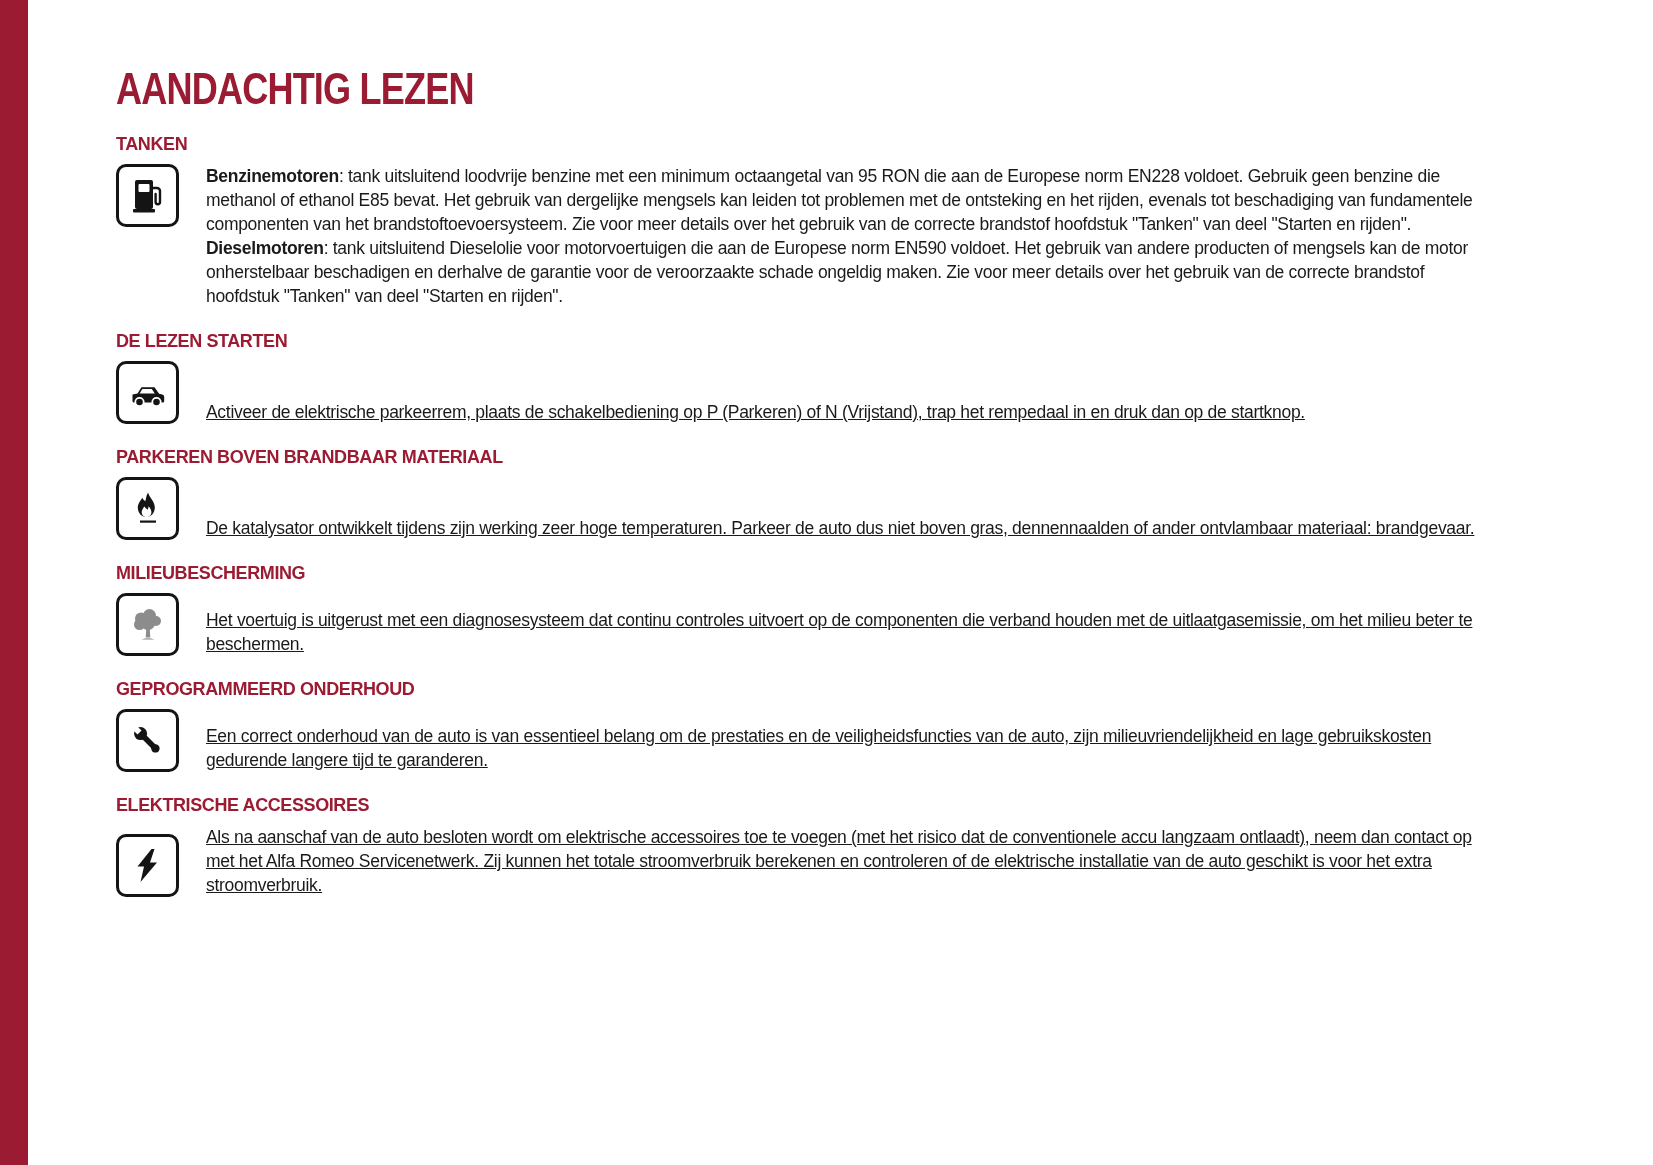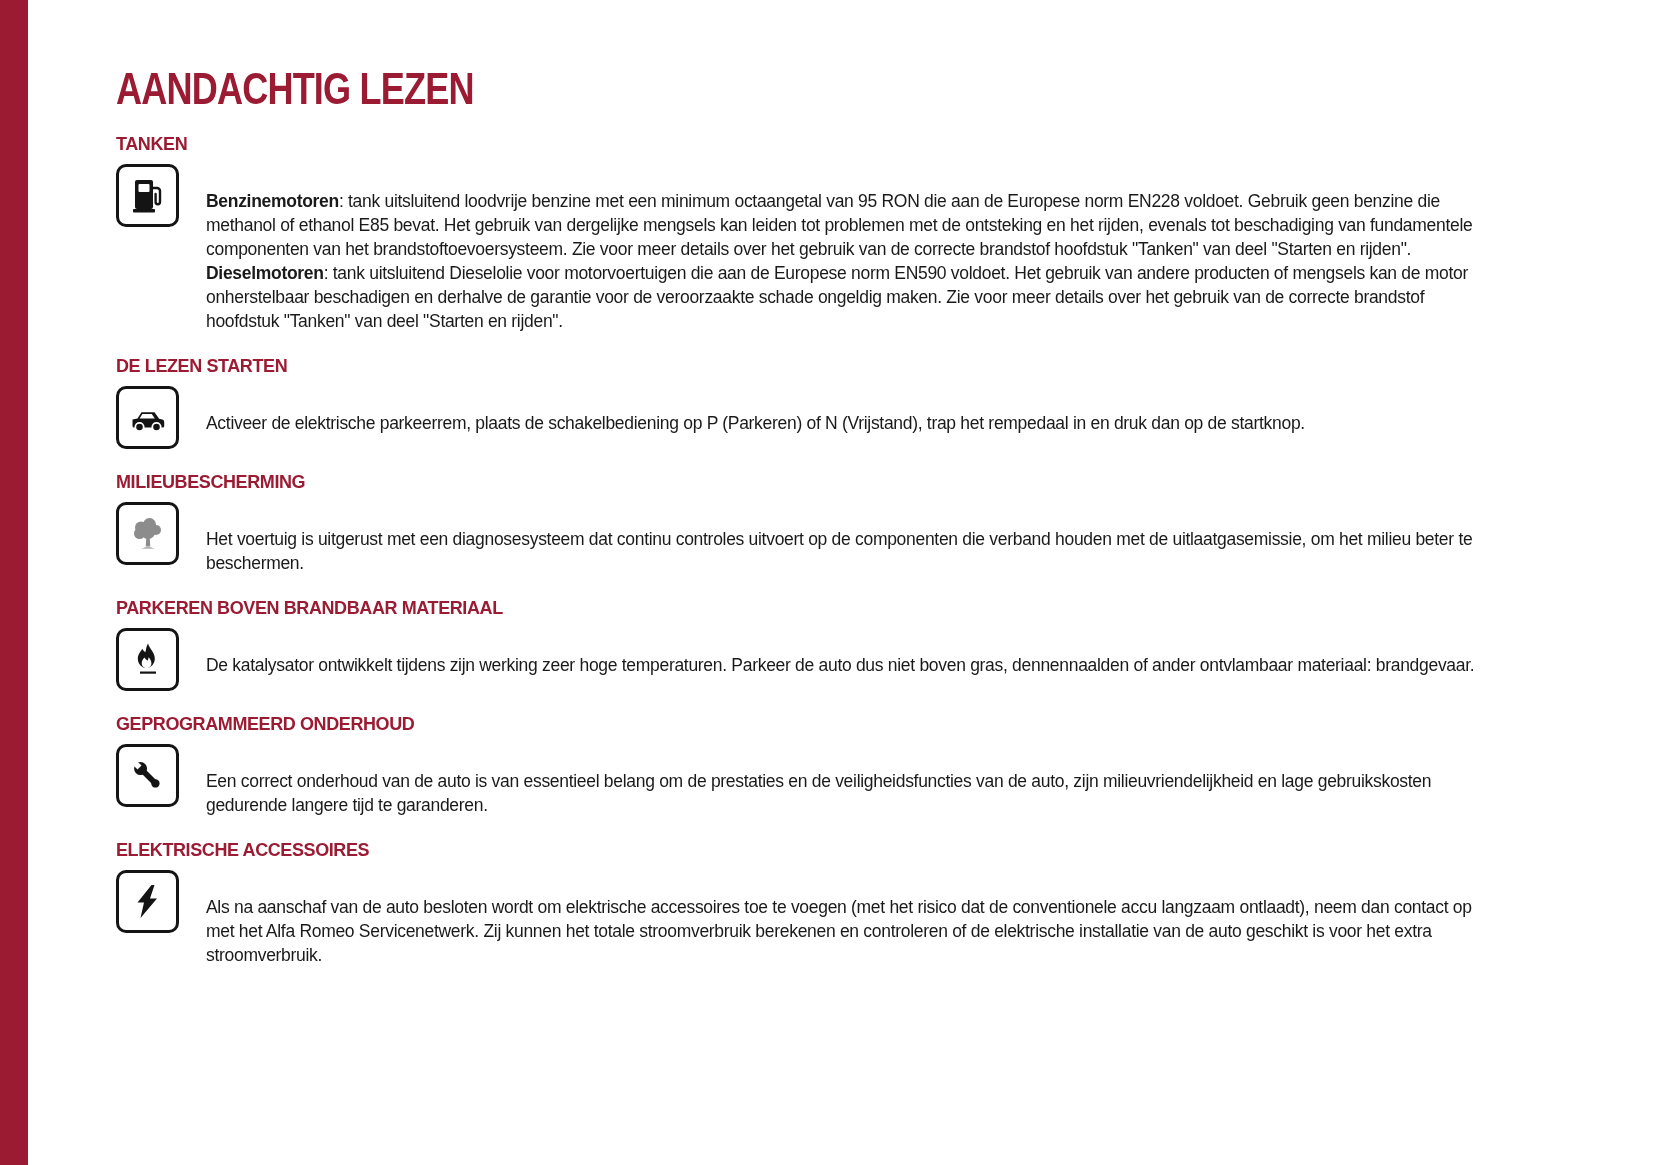--- a/index.html
+++ b/index.html
@@ -26,33 +26,32 @@
     margin-bottom: 20px;
   }
   .sec { margin-bottom: 23px; }
   .sec-heading {
     color: var(--accent);
     font-size: 18px; font-weight: bold;
     letter-spacing: -0.4px;
     margin-bottom: 9px;
   }
   .sec-row { display: flex; gap: 27px; align-items: flex-start; }
-  .sec-row.v-center { align-items: flex-start; }
+  .sec-row.v-center { align-items: flex-end; text-decoration: underline; }
   .icon-box {
     flex: 0 0 auto;
     width: 63px; height: 63px;
     border: 3px solid #141414; border-radius: 10px;
     display: flex; align-items: center; justify-content: center;
     background: #fff;
   }
   .sec-text {
     flex: 1;
     font-size: 17.5px; line-height: 24px;
     letter-spacing: -0.3px;
-    margin-top: 25px;
   }
   .para strong { font-weight: bold; }
 </style>
 </head>
 <body>
 
 <div class="page">
   <div class="edge-band"></div>
   <div class="content">
 
@@ -87,53 +86,53 @@
             <circle cx="28.5" cy="29" r="4.2" fill="#141414" stroke="#fff" stroke-width="1.8"></circle>
           </svg>
         </div>
         <div class="sec-text">
           <p class="para"><span>Activeer de elektrische parkeerrem, plaats de schakelbediening op P (Parkeren) of N (Vrijstand), trap het rempedaal in en druk dan op de startknop.</span></p>
         </div>
       </div>
     </section>
 
     <section class="sec">
+      <h2 class="sec-heading">PARKEREN BOVEN BRANDBAAR MATERIAAL</h2>
+      <div class="sec-row v-center">
+        <div class="icon-box">
+          <svg width="40" height="40" viewBox="0 0 40 40">
+            <path d="M20 3.5c1.2 4.8 6.8 8.6 6.8 15.1 0 5.3-3.7 9.4-8.5 9.4s-8.5-4.1-8.5-9.4c0-4.3 2.8-6.6 4.4-9.8 1 1.7 1.9 2.7 3.1 3.4 1-2.6 .7-5.4 2.7-8.7z" fill="#141414"></path>
+            <path d="M18.6 28c-2.7 0-4.9-2.1-4.9-4.8 0-2.3 1.4-3.8 2.6-5.6 1 1.3 2.1 2 3.2 3.2 .7-1 1-2.2 1.1-3.5 1.5 1.8 2.8 3.6 2.8 5.9 0 2.7-2.1 4.8-4.8 4.8z" fill="#fff"></path>
+            <path d="M12 31.5 h16 v2.2 h-16 z" fill="#141414"></path>
+          </svg>
+        </div>
+        <div class="sec-text">
+          <p class="para"><span>De katalysator ontwikkelt tijdens zijn werking zeer hoge temperaturen. Parkeer de auto dus niet boven gras, dennennaalden of ander ontvlambaar materiaal: brandgevaar.</span></p>
+        </div>
+      </div>
+    </section>
+
+    <section class="sec">
       <h2 class="sec-heading">MILIEUBESCHERMING</h2>
       <div class="sec-row v-center">
         <div class="icon-box">
           <svg width="40" height="40" viewBox="0 0 40 40">
             <g fill="#8c8c8c">
               <circle cx="13" cy="13.5" r="6"></circle>
               <circle cx="21.5" cy="10.5" r="6.5"></circle>
               <circle cx="28" cy="16" r="5"></circle>
               <circle cx="11.5" cy="19.5" r="5.5"></circle>
               <circle cx="20" cy="17.5" r="7.5"></circle>
               <path d="M18.3 23 h3.4 l0.6 9.5 h-4.6 z"></path>
               <path d="M13.5 34.5 c4.3 -1.6 8.7 -1.6 13 0 z"></path>
             </g>
           </svg>
         </div>
         <div class="sec-text">
           <p class="para"><span>Het voertuig is uitgerust met een diagnosesysteem dat continu controles uitvoert op de componenten die verband houden met de uitlaatgasemissie, om het milieu beter te beschermen.</span></p>
-        </div>
-      </div>
-    </section>
-
-    <section class="sec">
-      <h2 class="sec-heading">PARKEREN BOVEN BRANDBAAR MATERIAAL</h2>
-      <div class="sec-row v-center">
-        <div class="icon-box">
-          <svg width="40" height="40" viewBox="0 0 40 40">
-            <path d="M20 3.5c1.2 4.8 6.8 8.6 6.8 15.1 0 5.3-3.7 9.4-8.5 9.4s-8.5-4.1-8.5-9.4c0-4.3 2.8-6.6 4.4-9.8 1 1.7 1.9 2.7 3.1 3.4 1-2.6 .7-5.4 2.7-8.7z" fill="#141414"></path>
-            <path d="M18.6 28c-2.7 0-4.9-2.1-4.9-4.8 0-2.3 1.4-3.8 2.6-5.6 1 1.3 2.1 2 3.2 3.2 .7-1 1-2.2 1.1-3.5 1.5 1.8 2.8 3.6 2.8 5.9 0 2.7-2.1 4.8-4.8 4.8z" fill="#fff"></path>
-            <path d="M12 31.5 h16 v2.2 h-16 z" fill="#141414"></path>
-          </svg>
-        </div>
-        <div class="sec-text">
-          <p class="para"><span>De katalysator ontwikkelt tijdens zijn werking zeer hoge temperaturen. Parkeer de auto dus niet boven gras, dennennaalden of ander ontvlambaar materiaal: brandgevaar.</span></p>
         </div>
       </div>
     </section>
 
     <section class="sec">
       <h2 class="sec-heading">GEPROGRAMMEERD ONDERHOUD</h2>
       <div class="sec-row v-center">
         <div class="icon-box">
           <svg width="40" height="40" viewBox="0 0 40 40">
             <g transform="rotate(-45 20 20)">

